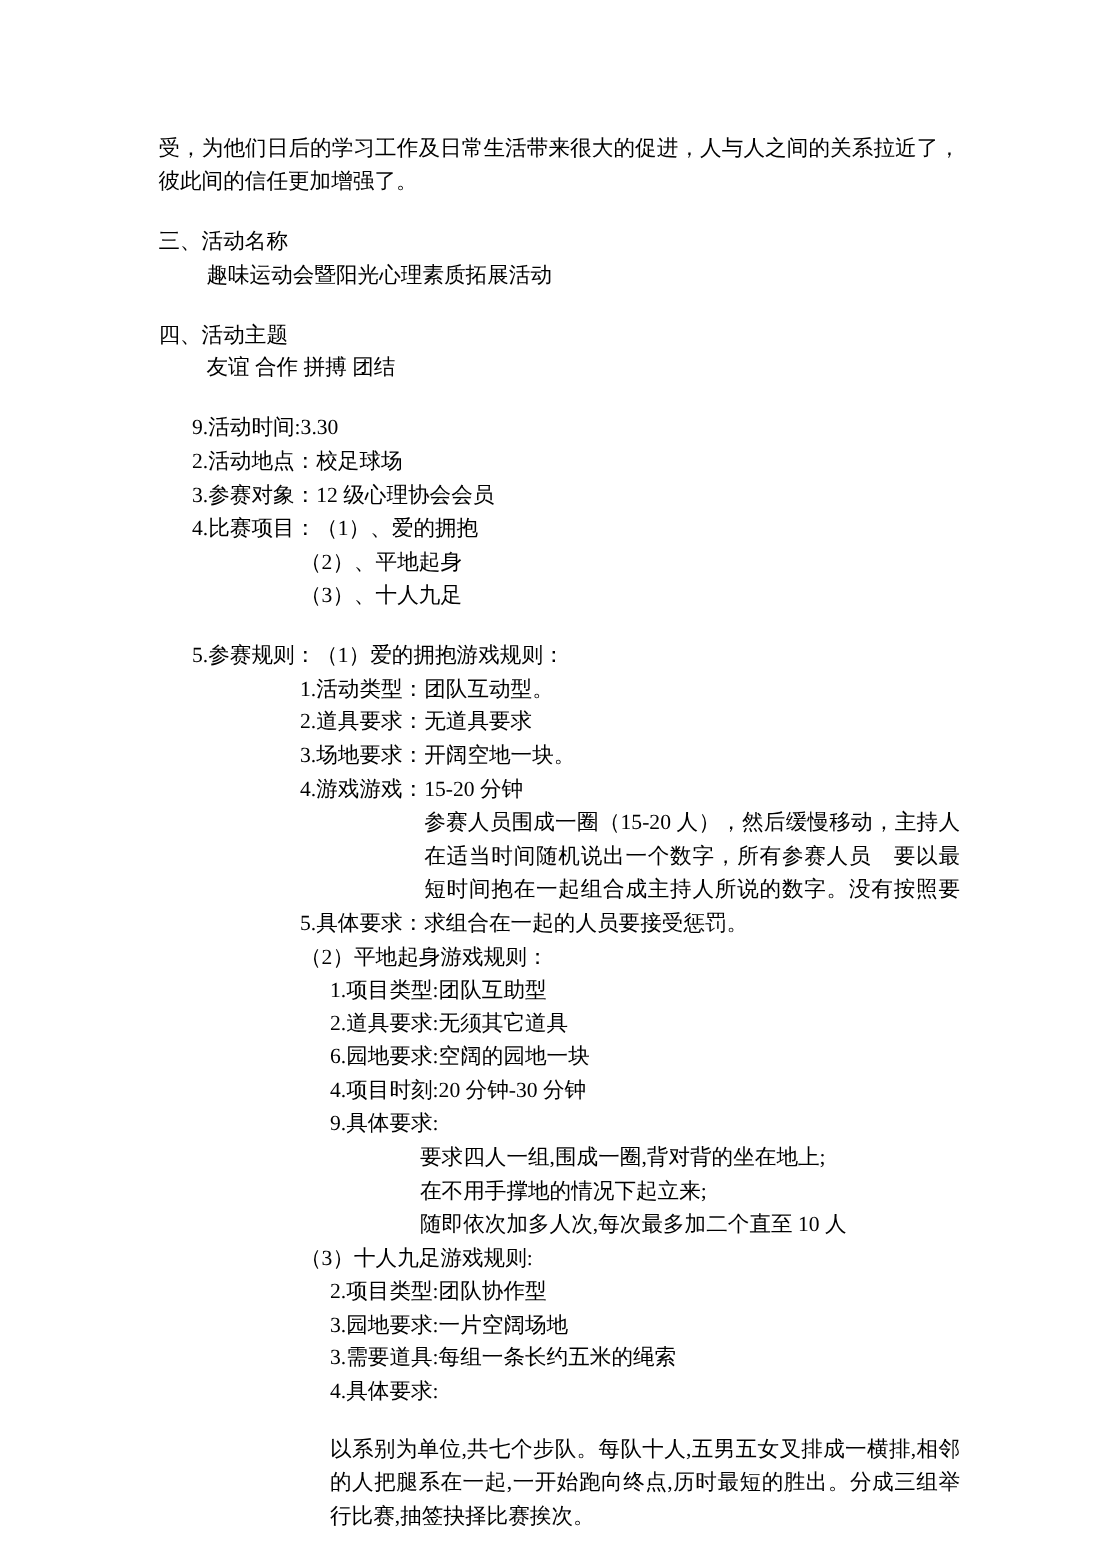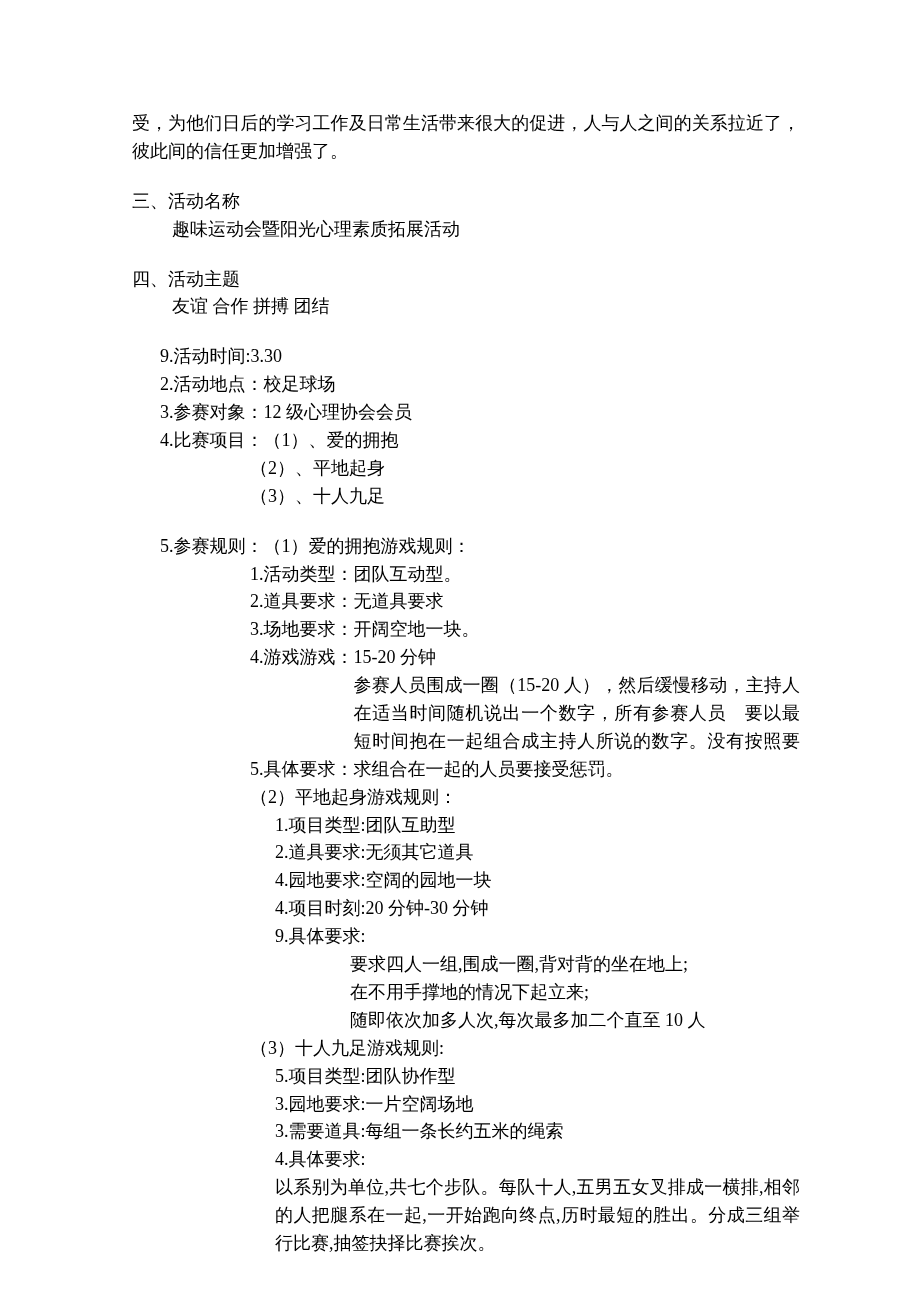--- a/index.html
+++ b/index.html
@@ -57,20 +57,21 @@
   }
   .game2-block .line-deep {
     padding-left: 230px;
   }
   .game3-block .line {
     padding-left: 155px;
   }
   .game3-body {
     padding-left: 155px;
     text-align: justify;
+    margin-top: 20px;
   }
 </style>
 </head>
 <body>
 
 <div class="page">
 
   <div class="para justify">受，为他们日后的学习工作及日常生活带来很大的促进，人与人之间的关系拉近了，彼此间的信任更加增强了。</div>
 
   <div class="para">
@@ -103,31 +104,31 @@
       <div class="req5-block">
         <div class="req5-label">5.具体要求：</div>
         <div class="req5-body">参赛人员围成一圈（15-20 人），然后缓慢移动，主持人在适当时间随机说出一个数字，所有参赛人员　要以最短时间抱在一起组合成主持人所说的数字。没有按照要求组合在一起的人员要接受惩罚。</div>
       </div>
     </div>
 
     <div class="game2-block">
       <div class="rules-sub">（2）平地起身游戏规则：</div>
       <div class="line">1.项目类型:团队互助型</div>
       <div class="line">2.道具要求:无须其它道具</div>
-      <div class="line">4.园地要求:空阔的园地一块</div>
+      <div class="line">6.园地要求:空阔的园地一块</div>
       <div class="line">4.项目时刻:20 分钟-30 分钟</div>
       <div class="line">9.具体要求:</div>
       <div class="line-deep">要求四人一组,围成一圈,背对背的坐在地上;</div>
       <div class="line-deep">在不用手撑地的情况下起立来;</div>
       <div class="line-deep">随即依次加多人次,每次最多加二个直至 10 人</div>
     </div>
 
     <div class="game3-block">
       <div class="rules-sub">（3）十人九足游戏规则:</div>
-      <div class="line">5.项目类型:团队协作型</div>
+      <div class="line">2.项目类型:团队协作型</div>
       <div class="line">3.园地要求:一片空阔场地</div>
       <div class="line">3.需要道具:每组一条长约五米的绳索</div>
       <div class="line">4.具体要求:</div>
       <div class="game3-body">以系别为单位,共七个步队。每队十人,五男五女叉排成一横排,相邻的人把腿系在一起,一开始跑向终点,历时最短的胜出。分成三组举行比赛,抽签抉择比赛挨次。</div>
     </div>
 
   </div>
 
 </div>
 

